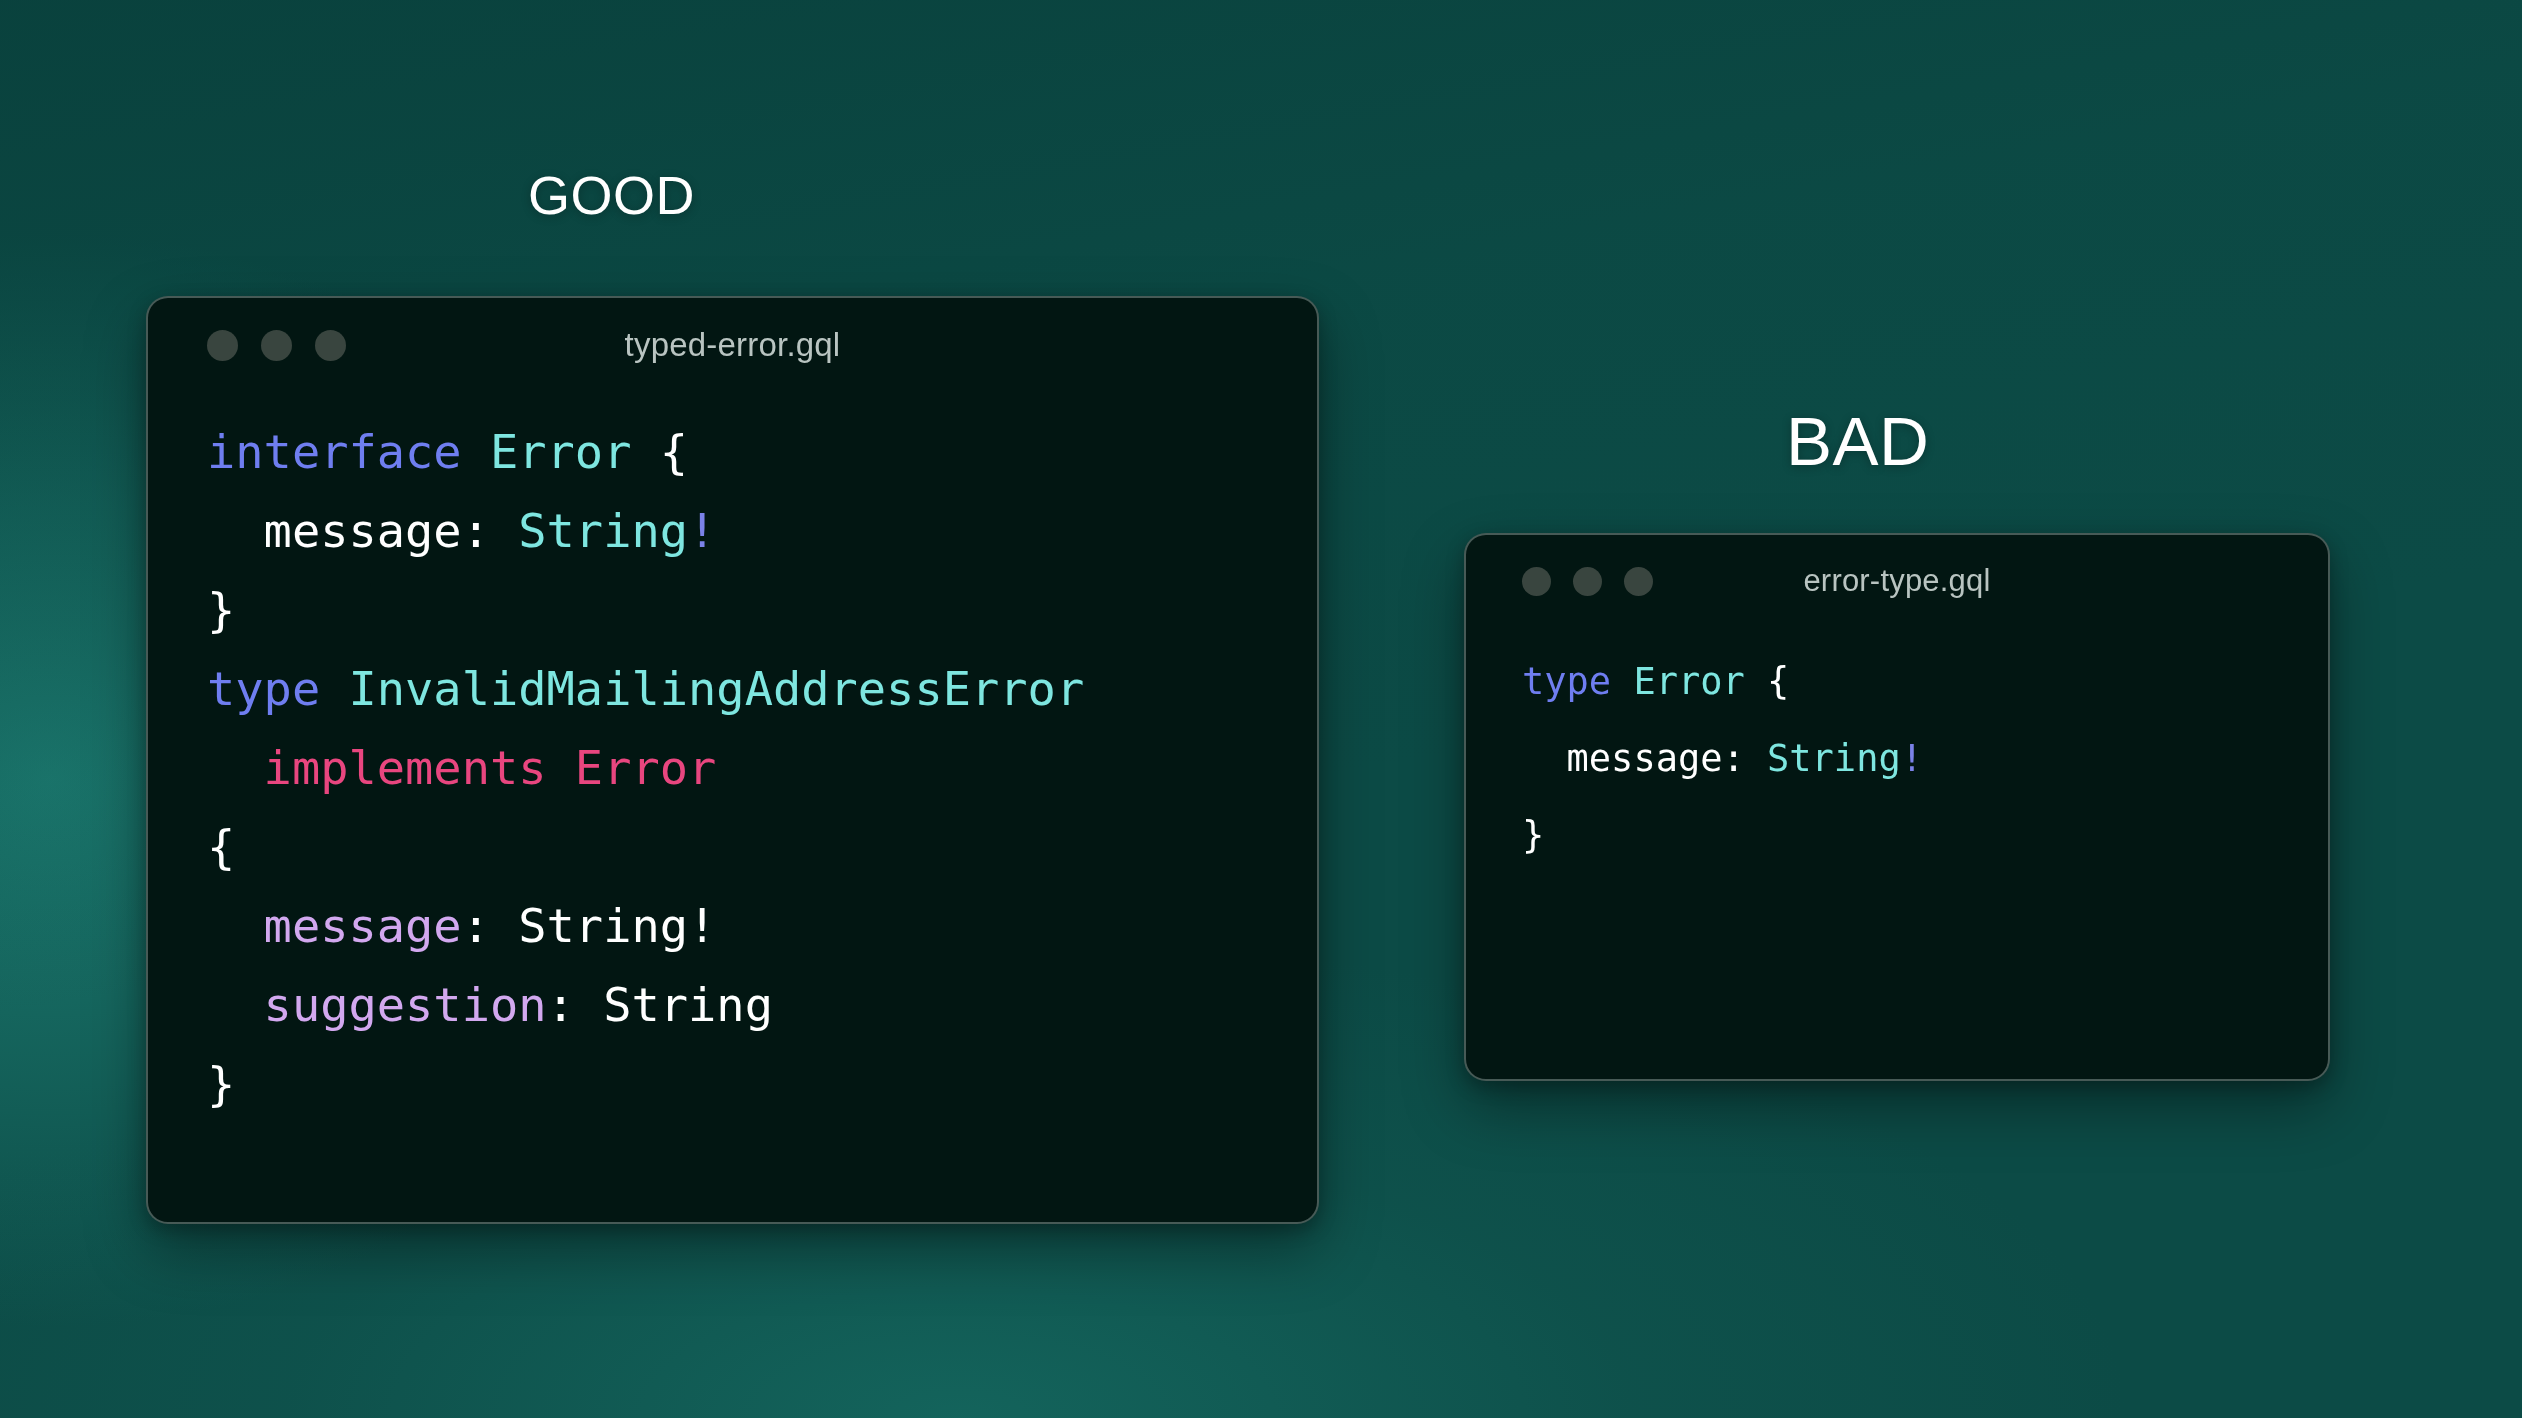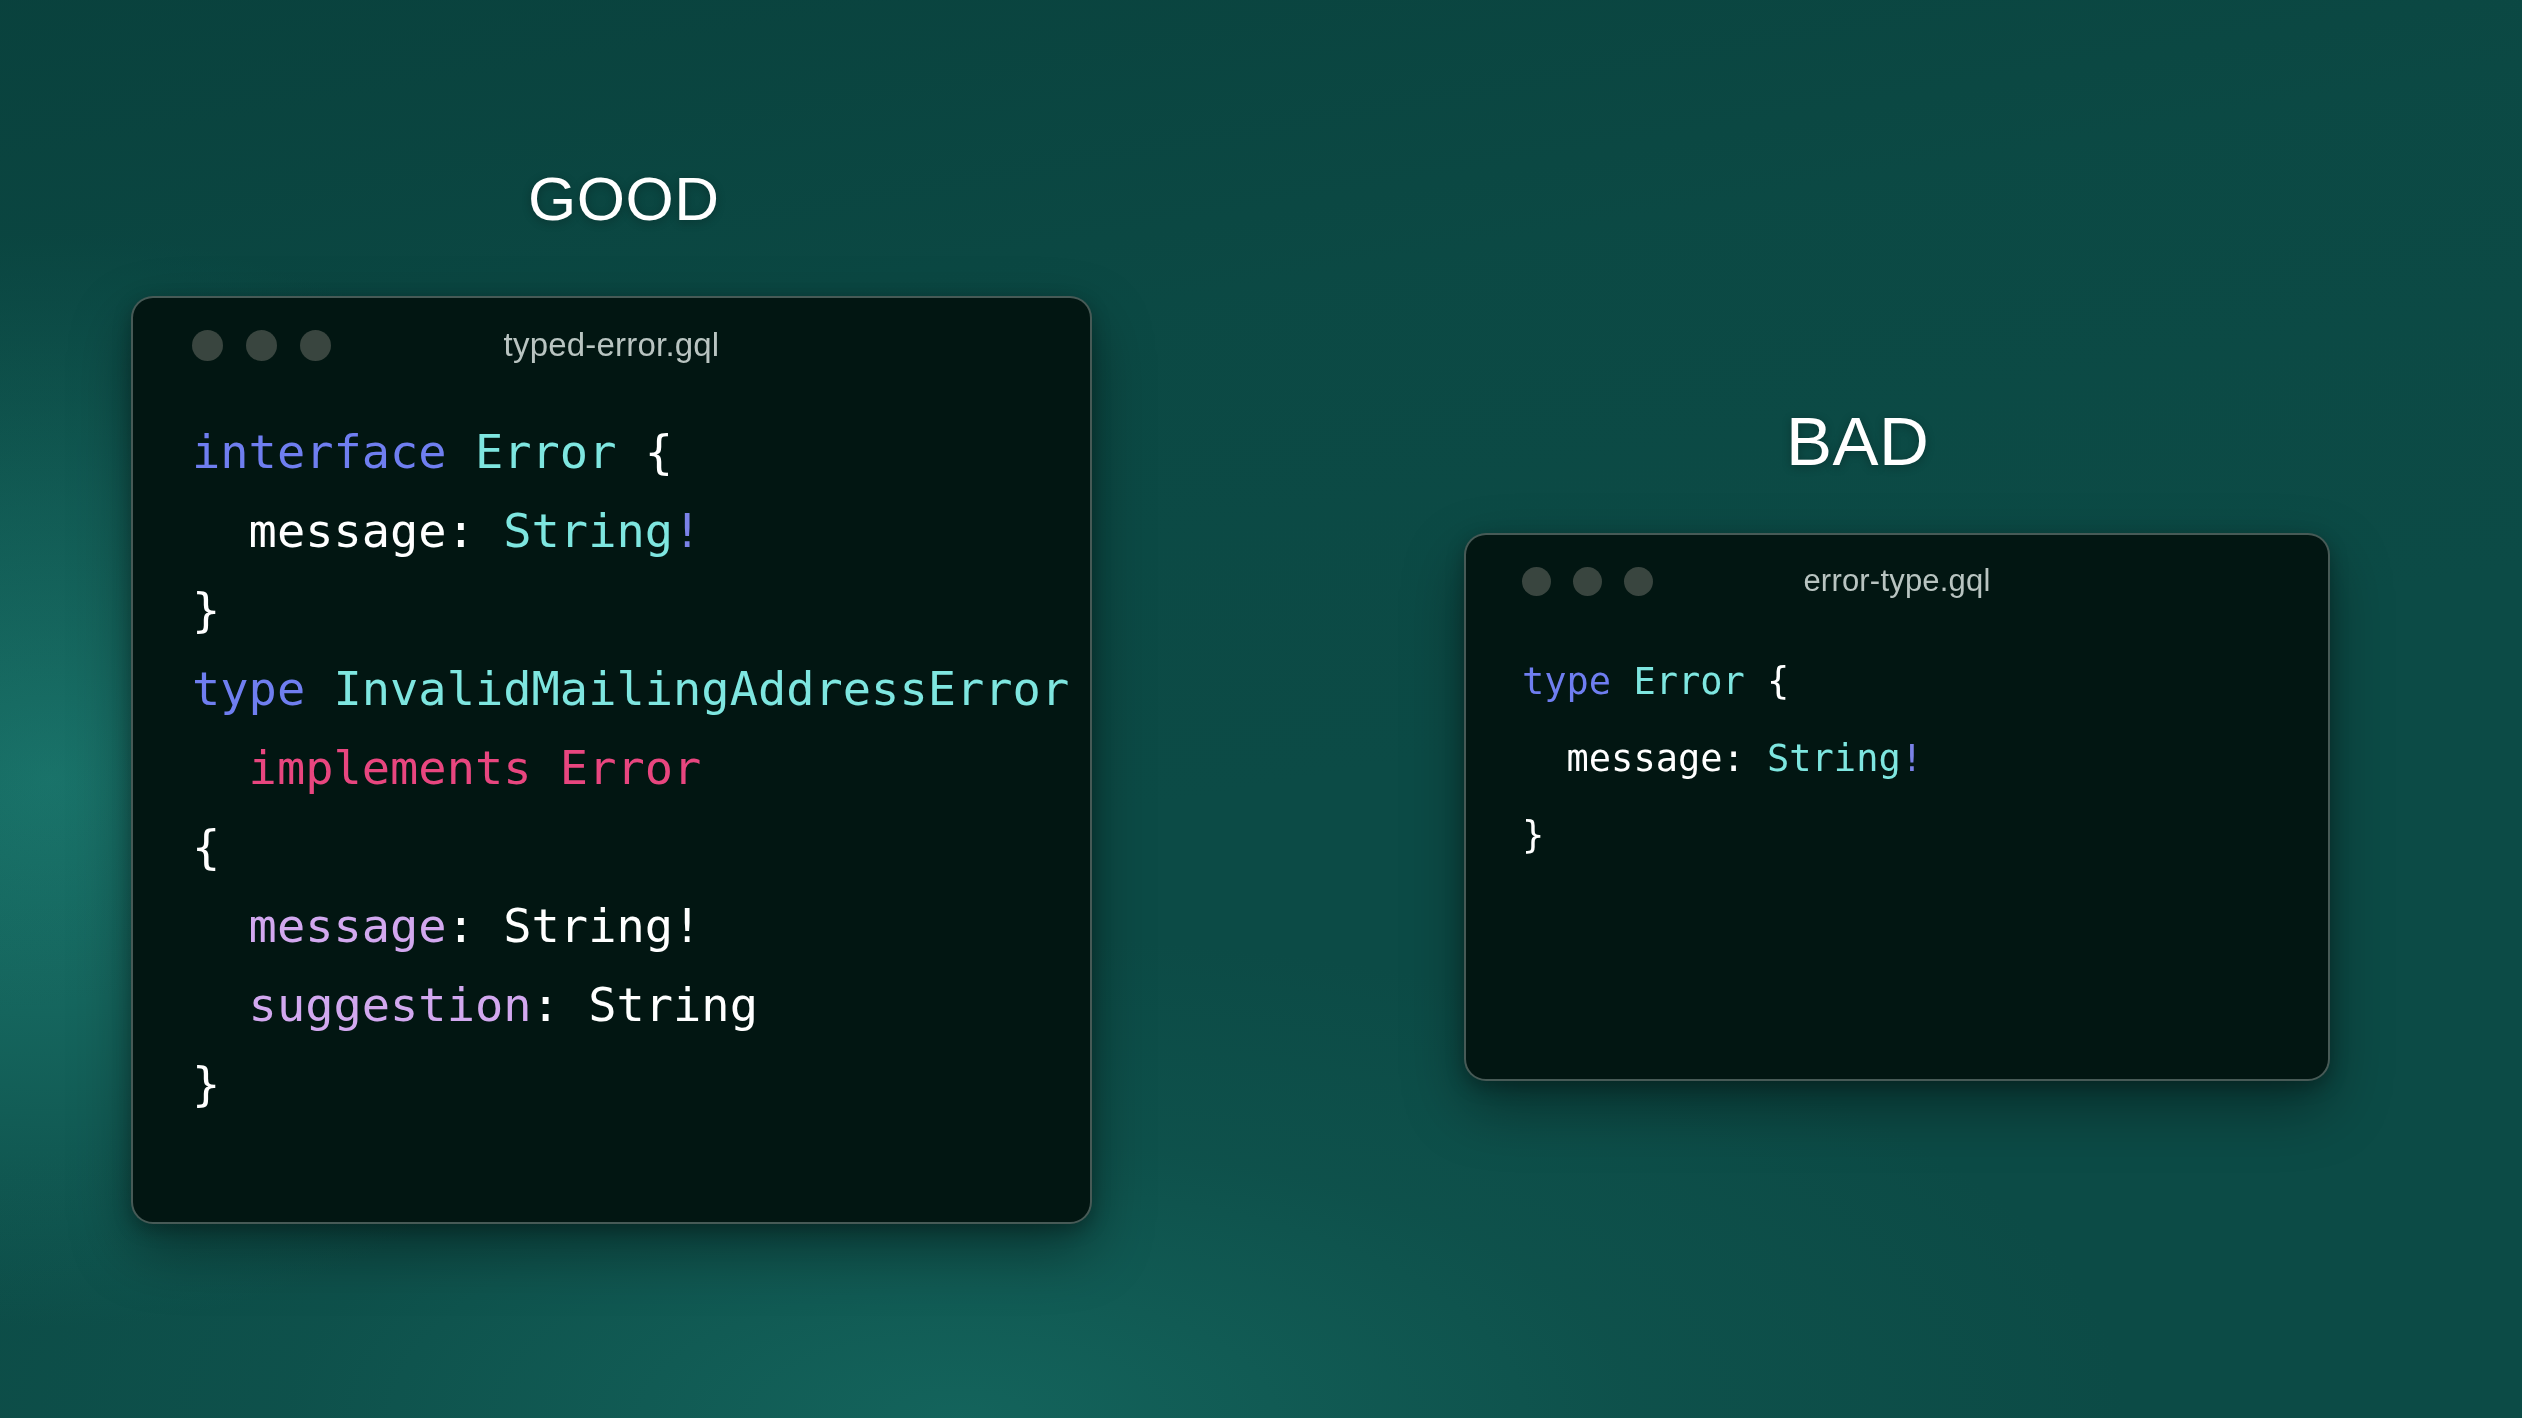--- a/index.html
+++ b/index.html
@@ -51,21 +51,21 @@
     position: absolute;
     color: #ffffff;
     font-weight: 300;
     letter-spacing: 0.5px;
     white-space: nowrap;
     text-shadow: 0 2px 10px rgba(0,0,0,0.28);
   }
   #heading-good {
     left: 528px;
     top: 168px;
-    font-size: 62px;
+    font-size: 54px;
     line-height: 1;
   }
   #heading-bad {
     left: 1786px;
     top: 407px;
     font-size: 69px;
     line-height: 1;
   }
 
   
@@ -73,23 +73,23 @@
     position: absolute;
     background: #021612;
     border: 2px solid rgba(168,186,180,0.42);
     border-radius: 22px;
     box-shadow: 0 26px 60px rgba(0,0,0,0.38),
                 0 6px 18px rgba(0,0,0,0.26);
     overflow: hidden;
     box-sizing: border-box;
   }
   #window-good {
-    left: 131px;
+    left: 146px;
     top: 296px;
-    width: 961px;
+    width: 1173px;
     height: 928px;
   }
   #window-bad {
     left: 1464px;
     top: 533px;
     width: 866px;
     height: 548px;
   }
 
   .titlebar {

